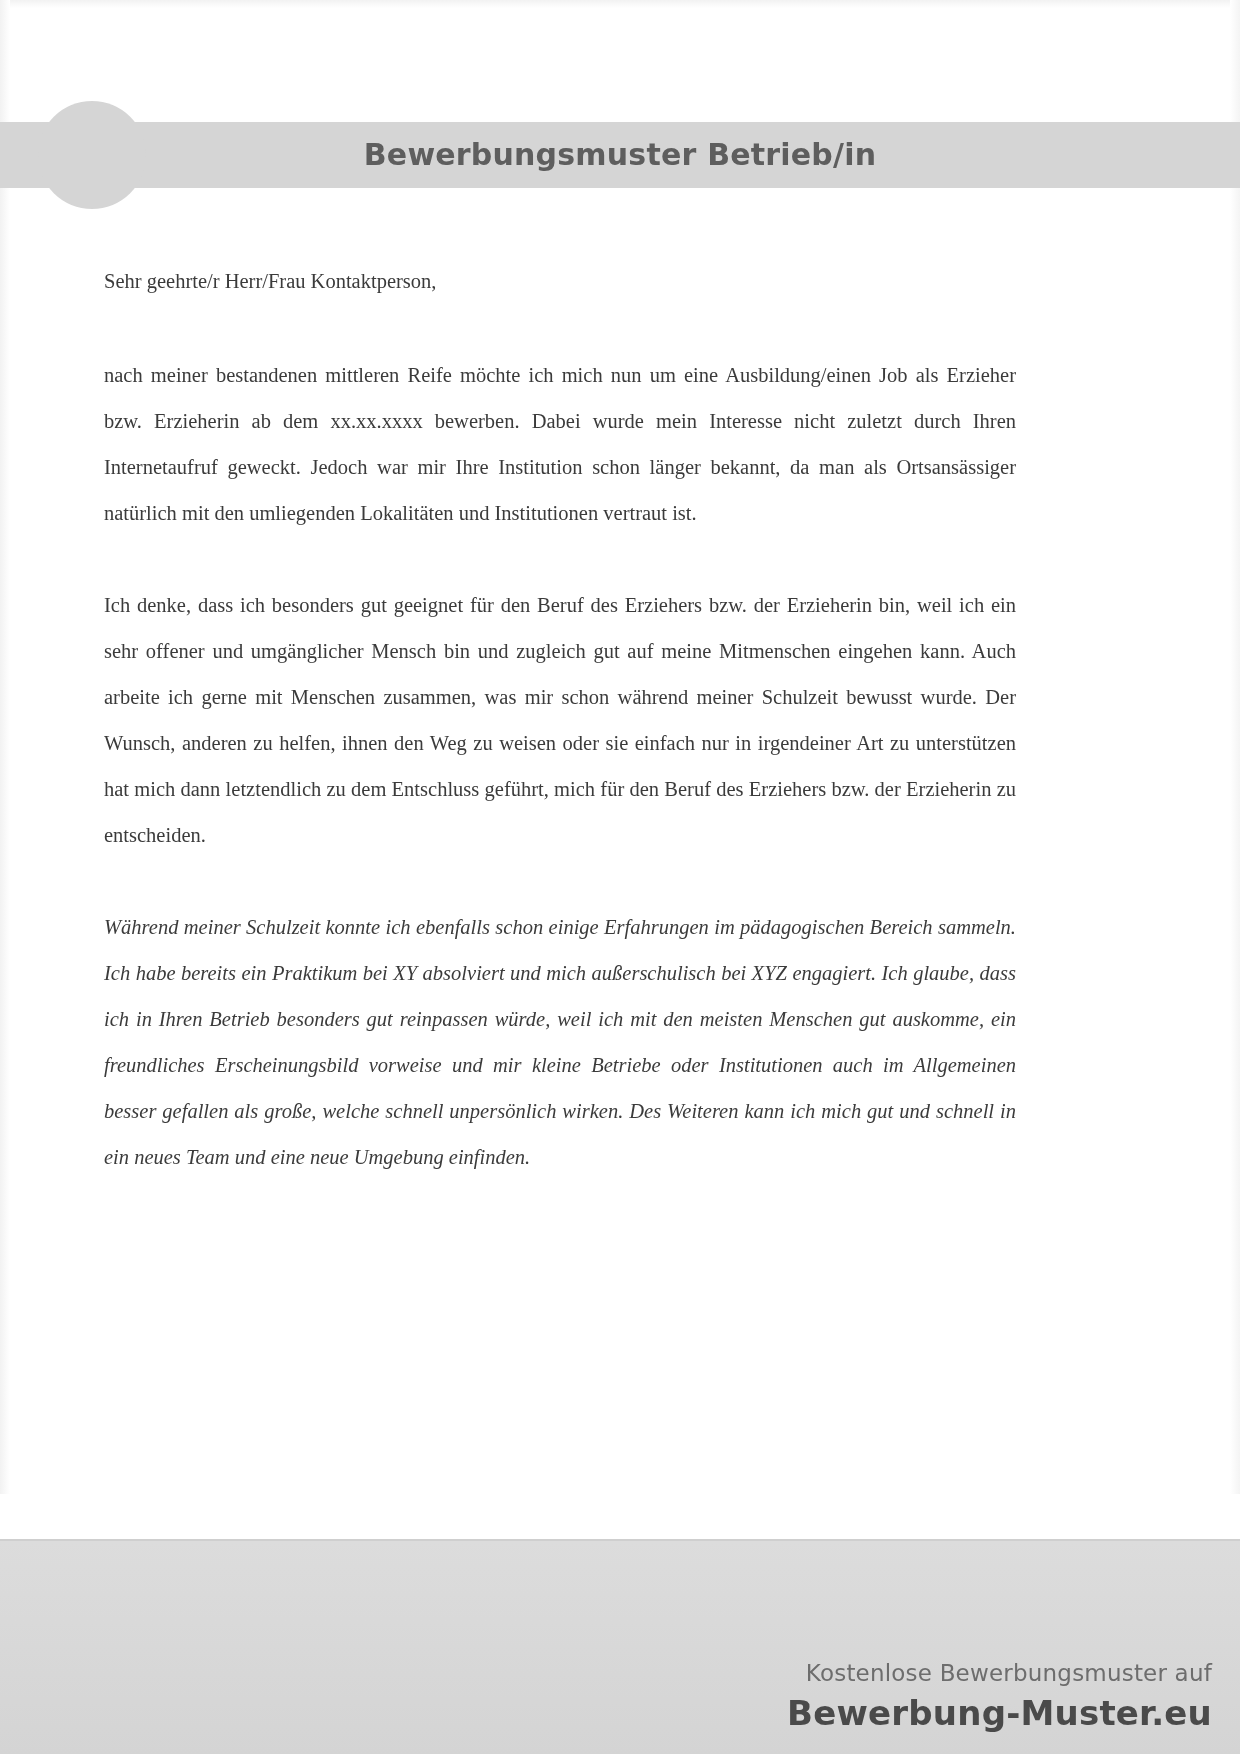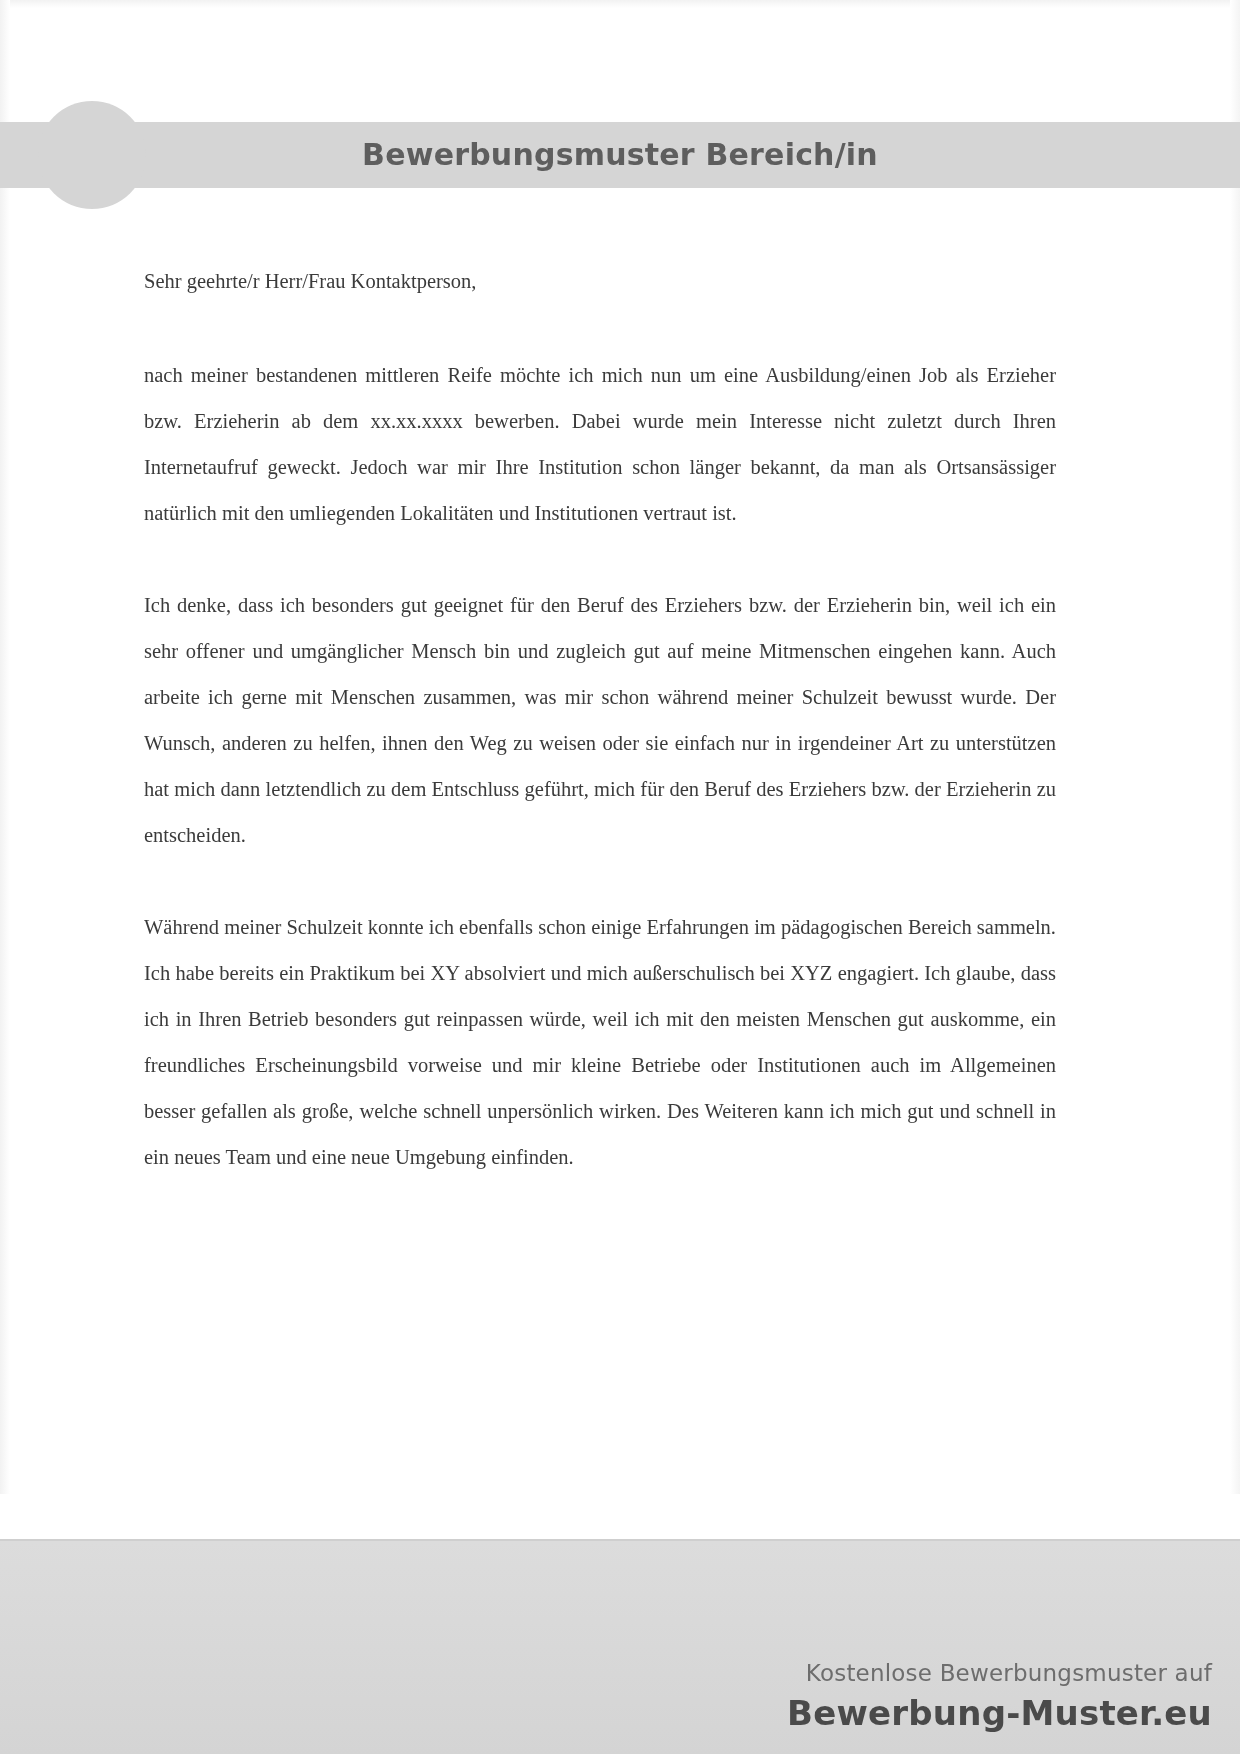--- a/index.html
+++ b/index.html
@@ -81,31 +81,31 @@
   .letter {
     position: absolute;
     left: 104px;
     top: 258px;
     width: 912px;
     color: #3b3b3b;
     font-family: "Liberation Serif", serif;
     font-size: 20.5px;
     line-height: 46px;
     text-align: justify;
-    margin-left: 40px;
   }
   .letter p {
     margin: 0 0 46px 0;
   }
   .letter p.salutation {
     margin-bottom: 48px;
     text-align: left;
   }
   .letter p.last {
     margin-bottom: 0;
+    font-style: italic;
   }
 
   
   .footer-band {
     position: absolute;
     left: 0;
     bottom: 0;
     width: 1240px;
     height: 260px;
     background: linear-gradient(to bottom, #ffffff 0%, #ffffff 18%, #dcdcdc 18%, #d4d4d4 100%);
@@ -144,21 +144,21 @@
 <body>
 
 <div class="page">
 
   <div class="page-edge-top"></div>
   <div class="page-edge-left"></div>
   <div class="page-edge-right"></div>
 
   <div class="header-band"></div>
   <div class="header-circle"></div>
-  <div class="header-title">Bewerbungsmuster Bereich/in</div>
+  <div class="header-title">Bewerbungsmuster Betrieb/in</div>
 
   <div class="letter">
     <p class="salutation">Sehr geehrte/r Herr/Frau Kontaktperson,</p>
     <p>nach meiner bestandenen mittleren Reife möchte ich mich nun um eine Ausbildung/einen Job als Erzieher bzw. Erzieherin ab dem xx.xx.xxxx bewerben. Dabei wurde mein Interesse nicht zuletzt durch Ihren Internetaufruf geweckt. Jedoch war mir Ihre Institution schon länger bekannt, da man als Ortsansässiger natürlich mit den umliegenden Lokalitäten und Institutionen vertraut ist.</p>
     <p>Ich denke, dass ich besonders gut geeignet für den Beruf des Erziehers bzw. der Erzieherin bin, weil ich ein sehr offener und umgänglicher Mensch bin und zugleich gut auf meine Mitmenschen eingehen kann. Auch arbeite ich gerne mit Menschen zusammen, was mir schon während meiner Schulzeit bewusst wurde. Der Wunsch, anderen zu helfen, ihnen den Weg zu weisen oder sie einfach nur in irgendeiner Art zu unterstützen hat mich dann letztendlich zu dem Entschluss geführt, mich für den Beruf des Erziehers bzw. der Erzieherin zu entscheiden.</p>
     <p class="last">Während meiner Schulzeit konnte ich ebenfalls schon einige Erfahrungen im pädagogischen Bereich sammeln. Ich habe bereits ein Praktikum bei XY absolviert und mich außerschulisch bei XYZ engagiert. Ich glaube, dass ich in Ihren Betrieb besonders gut reinpassen würde, weil ich mit den meisten Menschen gut auskomme, ein freundliches Erscheinungsbild vorweise und mir kleine Betriebe oder Institutionen auch im Allgemeinen besser gefallen als große, welche schnell unpersönlich wirken. Des Weiteren kann ich mich gut und schnell in ein neues Team und eine neue Umgebung einfinden.</p>
   </div>
 
   <div class="footer-band">
     <div class="footer-top-rule"></div>

